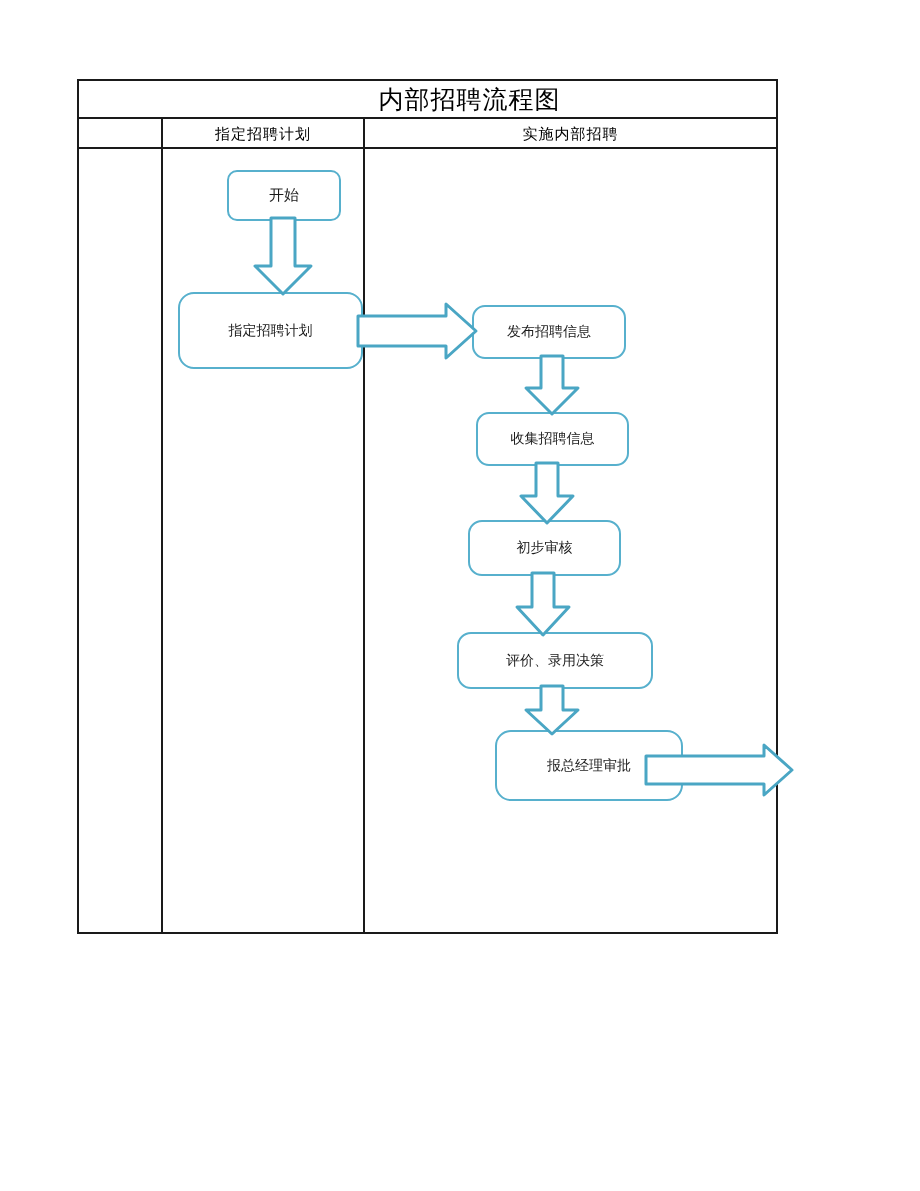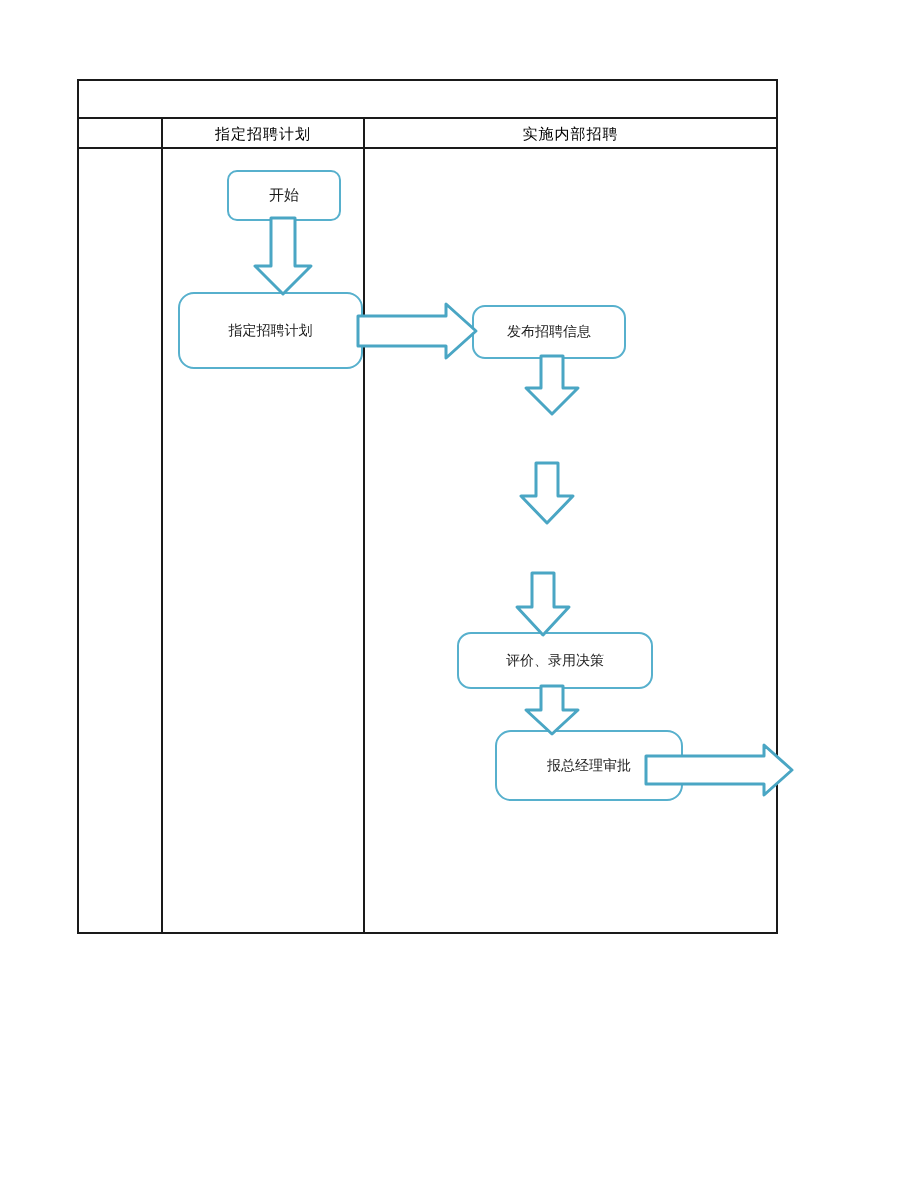--- a/index.html
+++ b/index.html
@@ -108,33 +108,36 @@
     <div class="tbl-line" style="left:0px; top:853px; width:701px; height:2px;"></div>
 
     <div class="tbl-line" style="left:0px; top:38px; width:701px; height:2px;"></div>
 
     <div class="tbl-line" style="left:0px; top:68px; width:701px; height:2px;"></div>
 
     <div class="tbl-line" style="left:84px; top:38px; width:2px; height:817px;"></div>
 
     <div class="tbl-line" style="left:286px; top:38px; width:2px; height:817px;"></div>
 
+    <div class="cell-text title-text" style="left:86px; top:4px; width:613px; line-height:34px;">内部招聘流程图</div>
 
     <div class="cell-text hdr-text" style="left:86px; top:42px; width:200px; line-height:26px;">指定招聘计划</div>
 
     <div class="cell-text hdr-text" style="left:288px; top:42px; width:411px; line-height:26px;">实施内部招聘</div>
   </div>
 
   <div class="node node-sm" style="left:227px; top:170px; width:114px; height:51px; border-radius:10px;">开始</div>
 
   <div class="node node-md" style="left:178px; top:292px; width:185px; height:77px; border-radius:16px;">指定招聘计划</div>
 
   <div class="node node-md" style="left:472px; top:305px; width:154px; height:54px; border-radius:13px;">发布招聘信息</div>
 
+  <div class="node node-md" style="left:476px; top:412px; width:153px; height:54px; border-radius:13px;">收集招聘信息</div>
 
+  <div class="node node-md" style="left:468px; top:520px; width:153px; height:56px; border-radius:14px;">初步审核</div>
 
   <div class="node node-md" style="left:457px; top:632px; width:196px; height:57px; border-radius:14px;">评价、录用决策</div>
 
   <div class="node node-md" style="left:463px; top:730px; width:188px; height:71px; border-radius:16px;margin-left:32px;">报总经理审批</div>
 
   <div class="arrow" style="left:250px; top:218px; width:70px; height:78px;">
     <svg width="70" height="78" viewBox="0 0 70 78">
       <polygon points="21,0 45,0 45,48 61,48 33,76 5,48 21,48" fill="#ffffff" stroke="#4aa6c4" stroke-width="3" stroke-linejoin="round"></polygon>
     </svg>
   </div>

